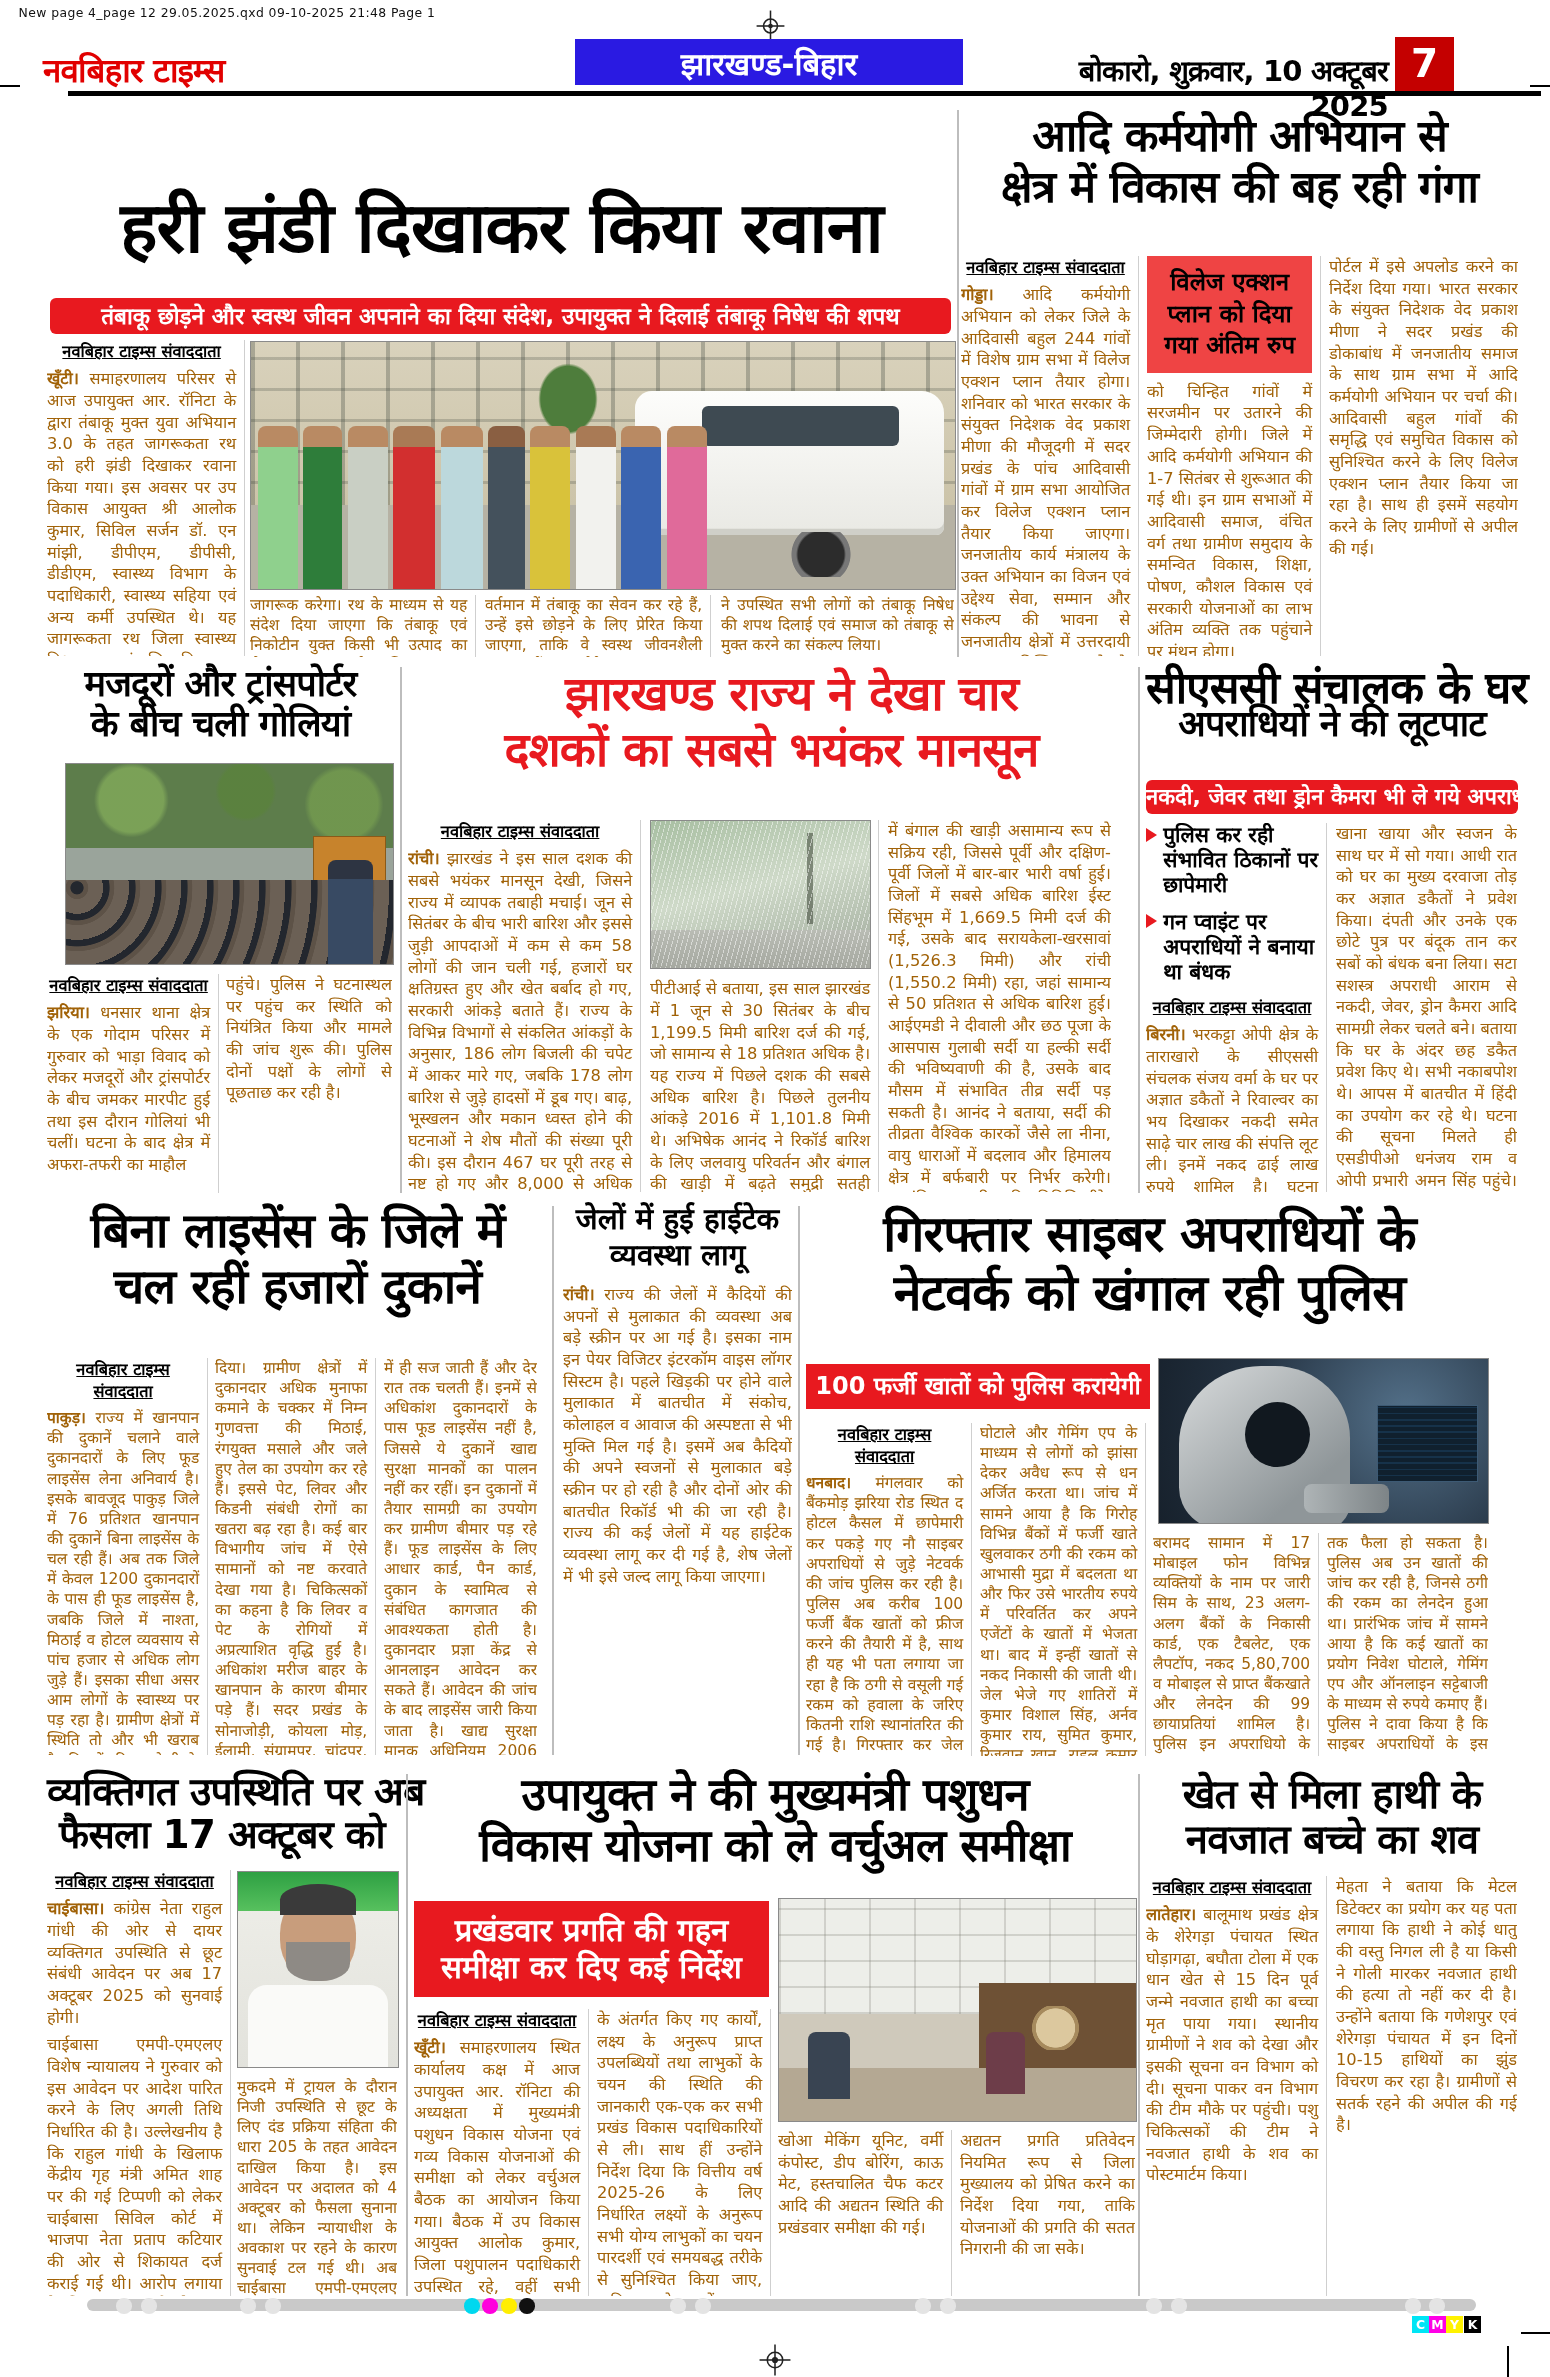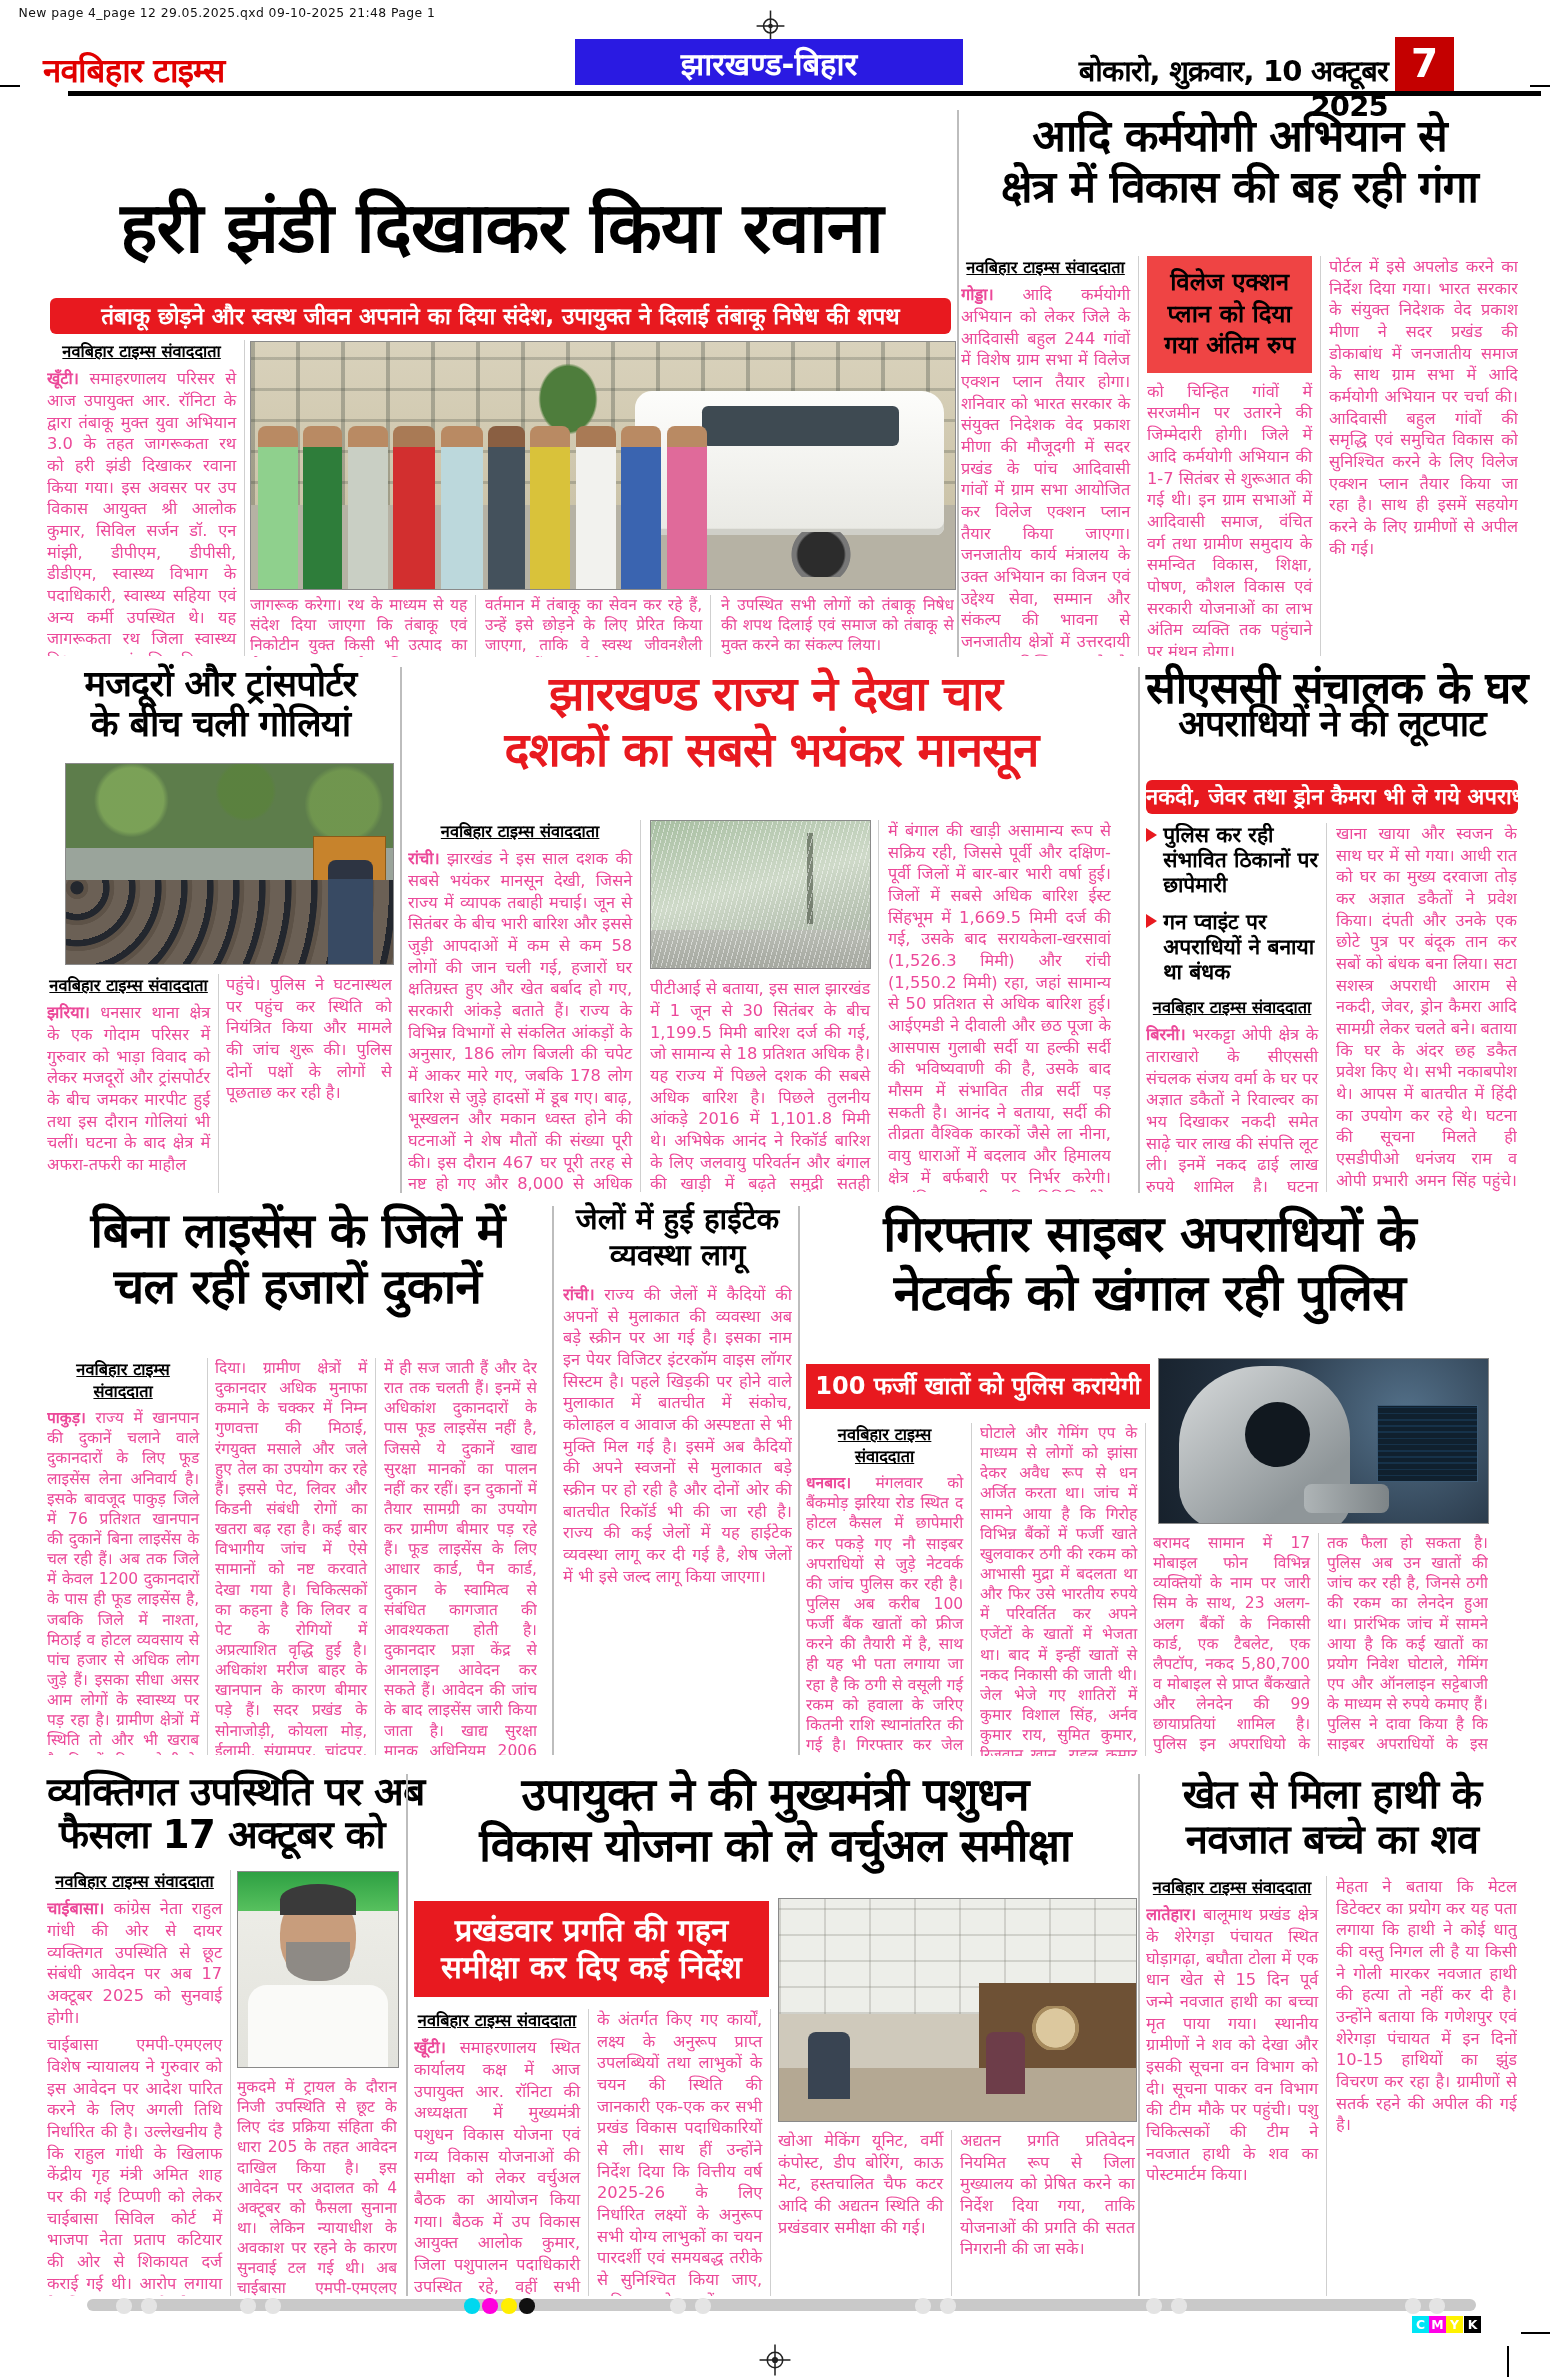--- a/index.html
+++ b/index.html
@@ -14,21 +14,21 @@
   .rule{background:#000;}
   .vrule{background:#bdbdbd;width:1.6px;}
   .headline{font-weight:800;text-align:center;line-height:1.04;letter-spacing:-0.8px;color:#000;white-space:nowrap;}
   .headline.red{color:#e8191f;}
   .kicker{background:#e8191f;color:#fff;font-weight:700;text-align:center;overflow:hidden;white-space:nowrap;border-radius:6px;}
   .redbox{background:#e8191f;color:#fff;font-weight:800;text-align:center;overflow:hidden;}
   .peachbox{background:#ef4444;color:#000;font-weight:800;font-size:24px;line-height:1.32;text-align:center;
             padding:11px 4.7px;margin-bottom:7.8px;}
   .col{overflow:hidden;box-sizing:border-box;}
   .col.rr{border-right:0.8px solid #cfcfcf;padding-right:7.8px;}
-  .body-text{font-size:16.3px;line-height:1.33;text-align:justify;color:#ec4899;margin:0;}
+  .body-text{font-size:16.3px;line-height:1.33;text-align:justify;color:#a16207;margin:0;}
   .body-text.small{font-size:15.5px;line-height:1.3;}
   .dl{font-weight:800;}
   .byline{font-size:16.3px;font-weight:800;text-decoration:underline;text-align:center;margin:0 0 6.2px 0;}
   .subhead{font-weight:800;text-align:center;line-height:1.1;color:#000;white-space:nowrap;}
   .bullet{display:flex;align-items:flex-start;gap:6.2px;margin-bottom:11px;}
   .tri{width:0;height:0;border-left:11.6px solid #e8191f;border-top:7.8px solid transparent;
        border-bottom:7.8px solid transparent;margin-top:4.7px;flex:none;}
   .bullet-text{font-size:21px;font-weight:800;line-height:1.2;}
   .photo{position:absolute;overflow:hidden;border:0.8px solid #8a8a8a;background:#ddd;}
   .ph{position:absolute;}
@@ -132,21 +132,21 @@
   <div class="abs col rr" style="left:47px;top:974px;width:172px;height:219px;">
     <p class="byline">नवबिहार टाइम्स संवाददाता</p>
     <p class="body-text"><b class="dl">झरिया।</b> <span>धनसार थाना क्षेत्र के एक गोदाम परिसर में गुरुवार को भाड़ा विवाद को लेकर मजदूरों और ट्रांसपोर्टर के बीच जमकर मारपीट हुई तथा इस दौरान गोलियां भी चलीं। घटना के बाद क्षेत्र में अफरा-तफरी का माहौल</span></p>
   </div>
   <div class="abs col" style="left:226px;top:974px;width:166px;height:219px;">
     <p class="body-text">पहुंचे। पुलिस ने घटनास्थल पर पहुंच कर स्थिति को नियंत्रित किया और मामले की जांच शुरू की। पुलिस दोनों पक्षों के लोगों से पूछताछ कर रही है।</p>
   </div>
 
   <div class="abs vrule" style="left:400px;top:667px;height:526px;"></div>
 
-  <div class="abs headline red" style="left:412px;top:670px;width:727px;font-size:47px;">झारखण्ड राज्य ने देखा चार</div>
+  <div class="abs headline red" style="left:428px;top:670px;width:727px;font-size:47px;">झारखण्ड राज्य ने देखा चार</div>
   <div class="abs headline red" style="left:408px;top:726px;width:727px;font-size:47px;">दशकों का सबसे भयंकर मानसून</div>
 
   <div class="abs col rr" style="left:408px;top:820px;width:233px;height:372px;">
     <p class="byline">नवबिहार टाइम्स संवाददाता</p>
     <p class="body-text"><b class="dl">रांची।</b> <span>झारखंड ने इस साल दशक की सबसे भयंकर मानसून देखी, जिसने राज्य में व्यापक तबाही मचाई। जून से सितंबर के बीच भारी बारिश और इससे जुड़ी आपदाओं में कम से कम 58 लोगों की जान चली गई, हजारों घर क्षतिग्रस्त हुए और खेत बर्बाद हो गए, सरकारी आंकड़े बताते हैं। राज्य के विभिन्न विभागों से संकलित आंकड़ों के अनुसार, 186 लोग बिजली की चपेट में आकर मारे गए, जबकि 178 लोग बारिश से जुड़े हादसों में डूब गए। बाढ़, भूस्खलन और मकान ध्वस्त होने की घटनाओं ने शेष मौतों की संख्या पूरी की। इस दौरान 467 घर पूरी तरह से नष्ट हो गए और 8,000 से अधिक घरों को आंशिक नुकसान हुआ। 2,390 हेक्टेयर में फसलें बर्बाद हो गईं, खासकर रांची, गुमला, लोहदगा और सिमडेगा जिलों में। साहिबगंज में गंगा नदी का जल स्तर बढ़ने से लगभग 20,000 लोग विस्थापित हुए। रांची</span></p>
   </div>
   <div class="abs col rr" style="left:650px;top:820px;width:229px;height:372px;">
     <div class="photo" style="position:relative;left:0;top:0;width:219px;height:147px;margin-bottom:9.3px;">
       <div class="ph" style="inset:0;background:linear-gradient(165deg,#a8bfa2,#cfdac9 45%,#b9c4b4 70%,#9fa79b);"></div>
       <div class="ph" style="left:0;bottom:0;right:0;height:26%;background:linear-gradient(#b9bcb4,#a6a9a1);"></div>

